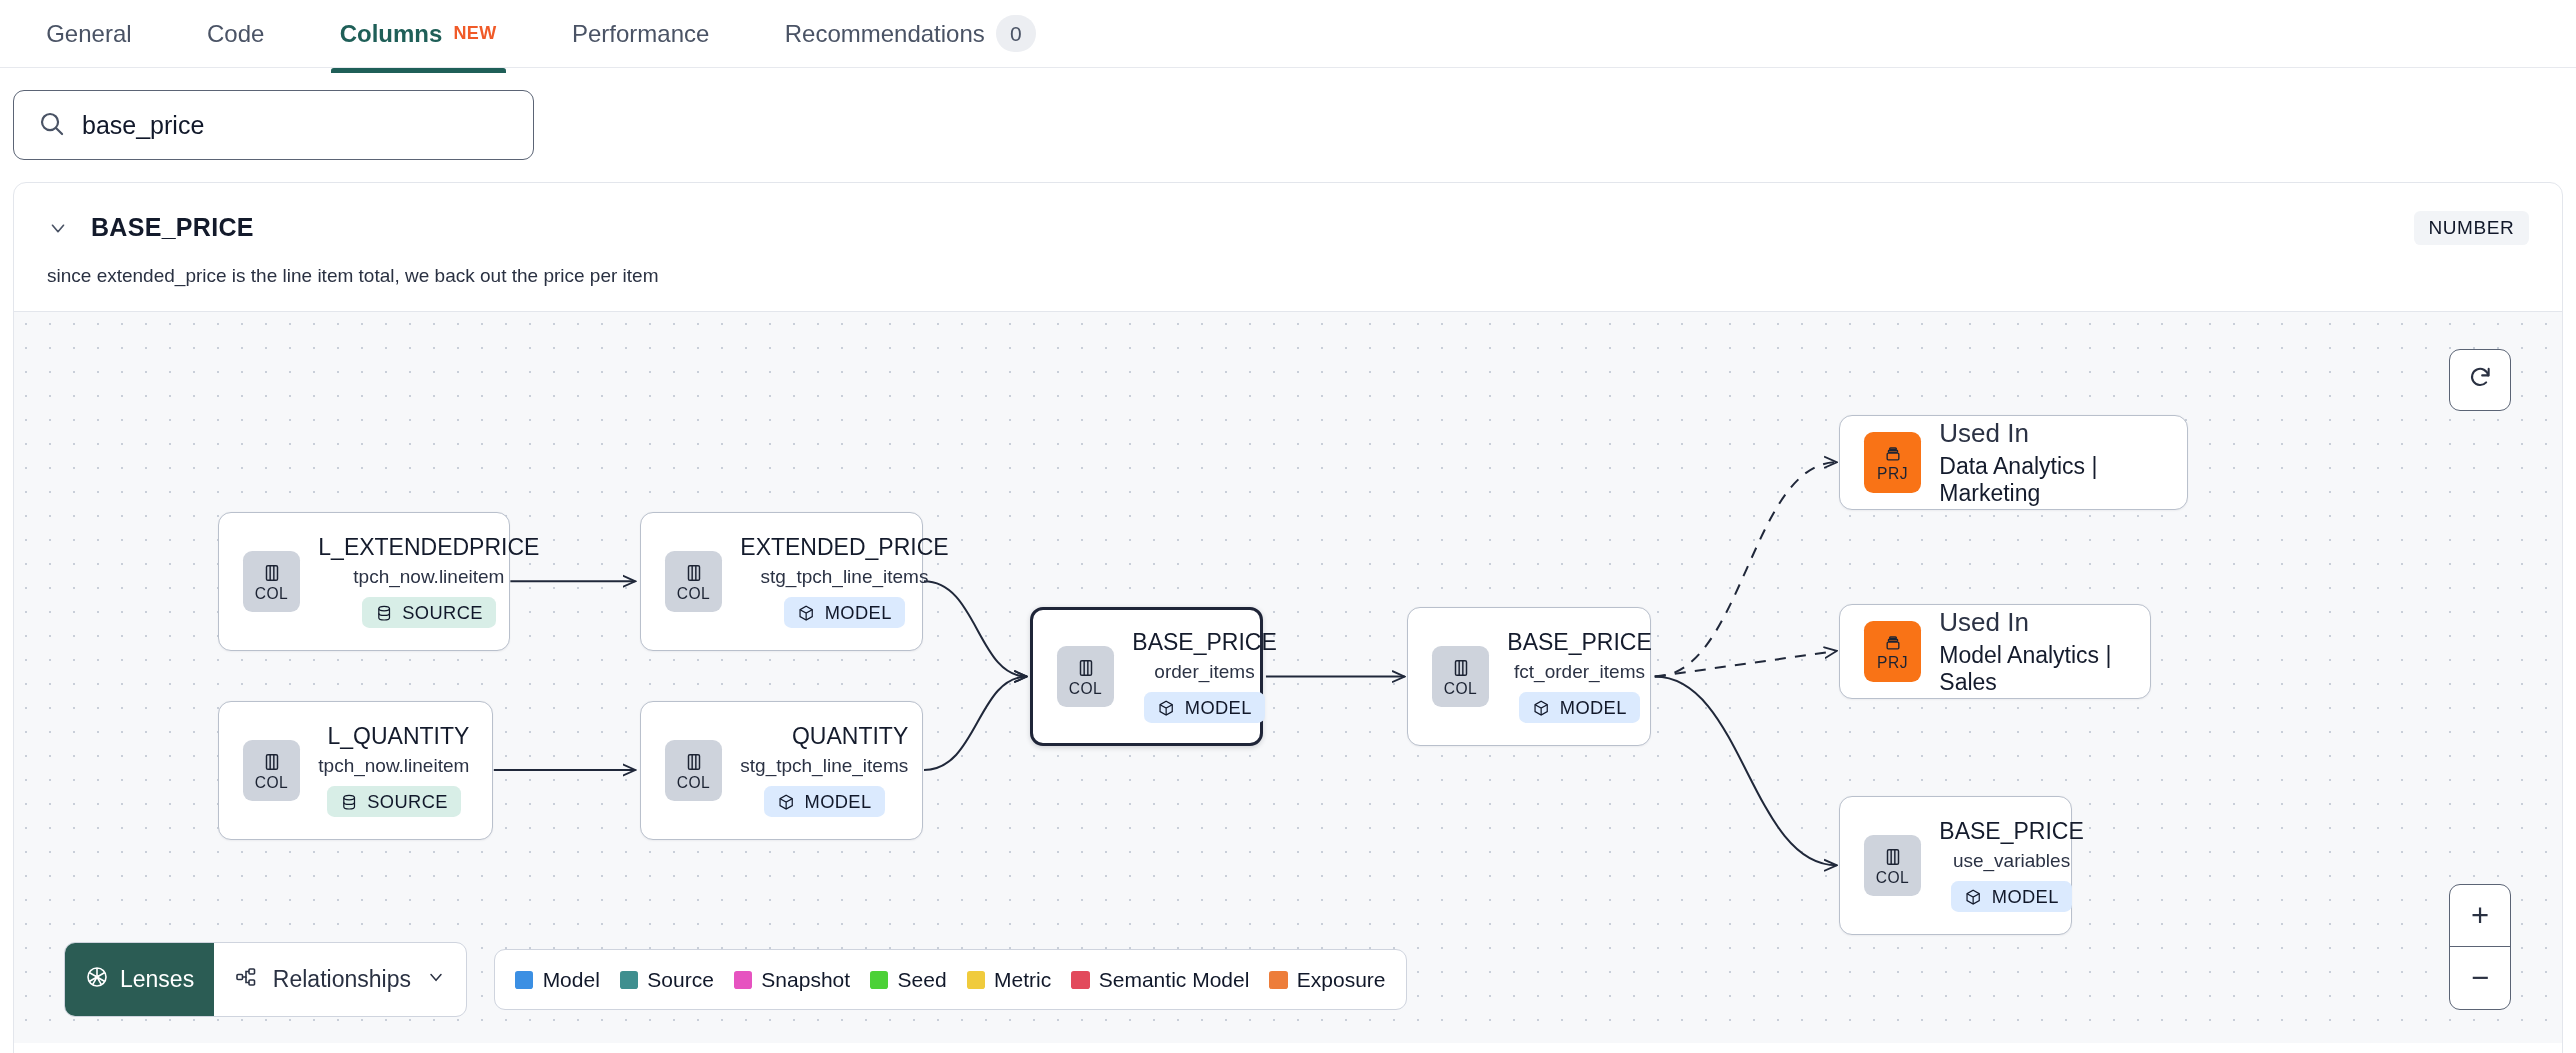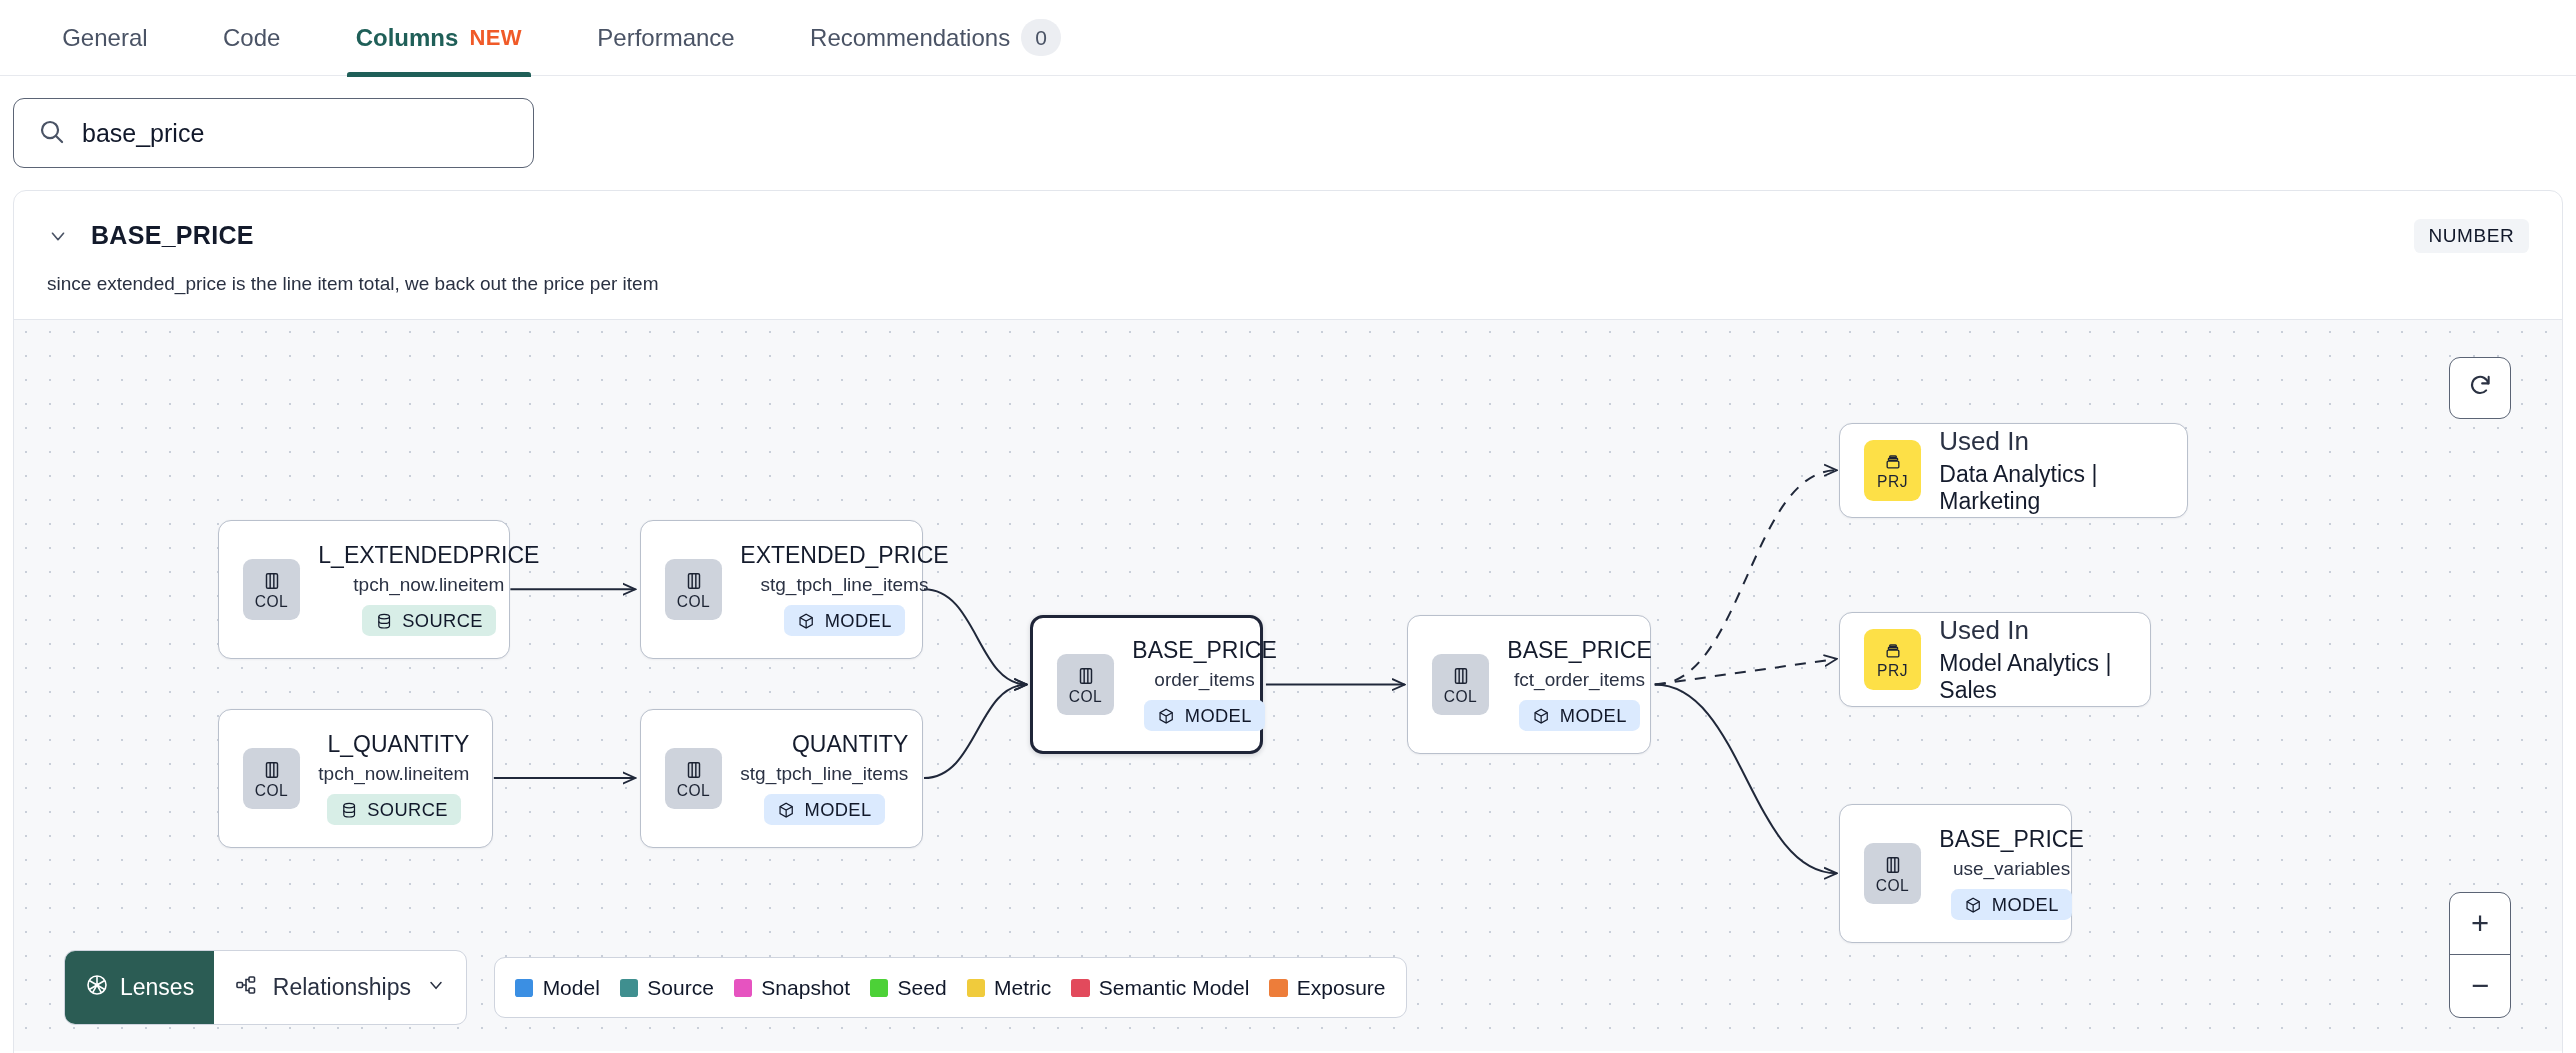--- a/index.html
+++ b/index.html
@@ -6,24 +6,24 @@
   html, body {
     width: 2576px; height: 1053px;
     background: #ffffff;
     font-family: "Liberation Sans", sans-serif;
     overflow: hidden;
   }
 
   
   .tabbar {
     position: relative;
-    height: 76px;
+    height: 68px;
     display: flex;
     align-items: center;
-    padding-left: 53px;
+    padding-left: 37px;
     border-bottom: 1.8px solid #e7e9ee;
     background: #fff;
   }
   .tab {
     display: flex;
     align-items: center;
     gap: 11px;
     height: 75px;
     padding: 0 9.2px;
     margin-right: 57px;
@@ -35,21 +35,21 @@
   .tab.active { color: #1f5f58; font-weight: 700; }
   .tab.active::after {
     content: "";
     position: absolute;
     left: 0; right: 0; bottom: -1.8px;
     height: 4.6px;
     background: #1f5f58;
     border-radius: 2.8px 2.8px 0 0;
   }
   .tab-new {
-    font-size: 22px;
+    font-size: 18px;
     font-weight: 700;
     color: #f05a28;
     letter-spacing: 0.4px;
   }
   .tab-count {
     min-width: 40px;
     height: 37px;
     padding: 0 12px;
     border-radius: 18.3px;
     background: #eceef2;
@@ -161,21 +161,21 @@
     width: 57px; height: 61px;
     border-radius: 9.2px;
     background: #ced3dc;
     display: flex;
     flex-direction: column;
     align-items: center;
     justify-content: center;
     gap: 1.8px;
     flex: none;
   }
-  .kind-chip.prj { background: #fde047; }
+  .kind-chip.prj { background: #f97316; }
   .kind-chip .klabel {
     font-size: 15.6px;
     color: #1c2333;
     letter-spacing: 0.5px;
     line-height: 1;
   }
   .node-body { display: flex; flex-direction: column; gap: 5.5px; }
   .node-name {
     font-size: 23px;
     color: #141b2c;

